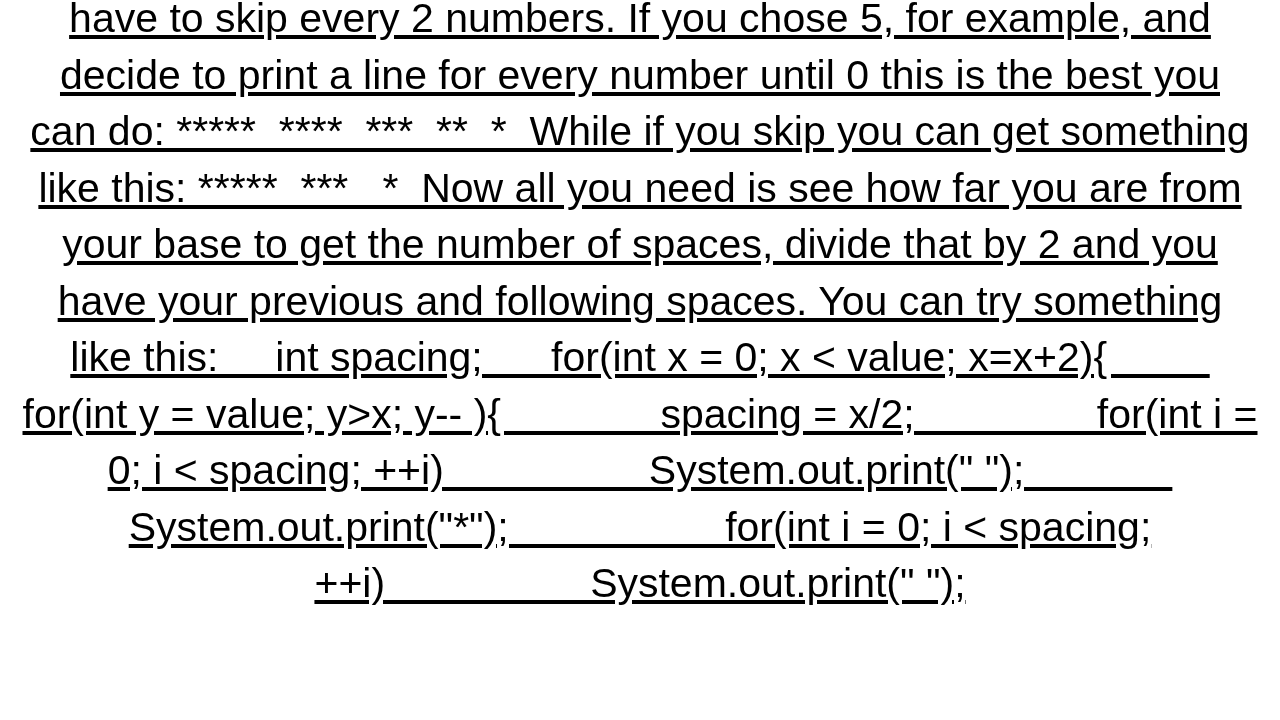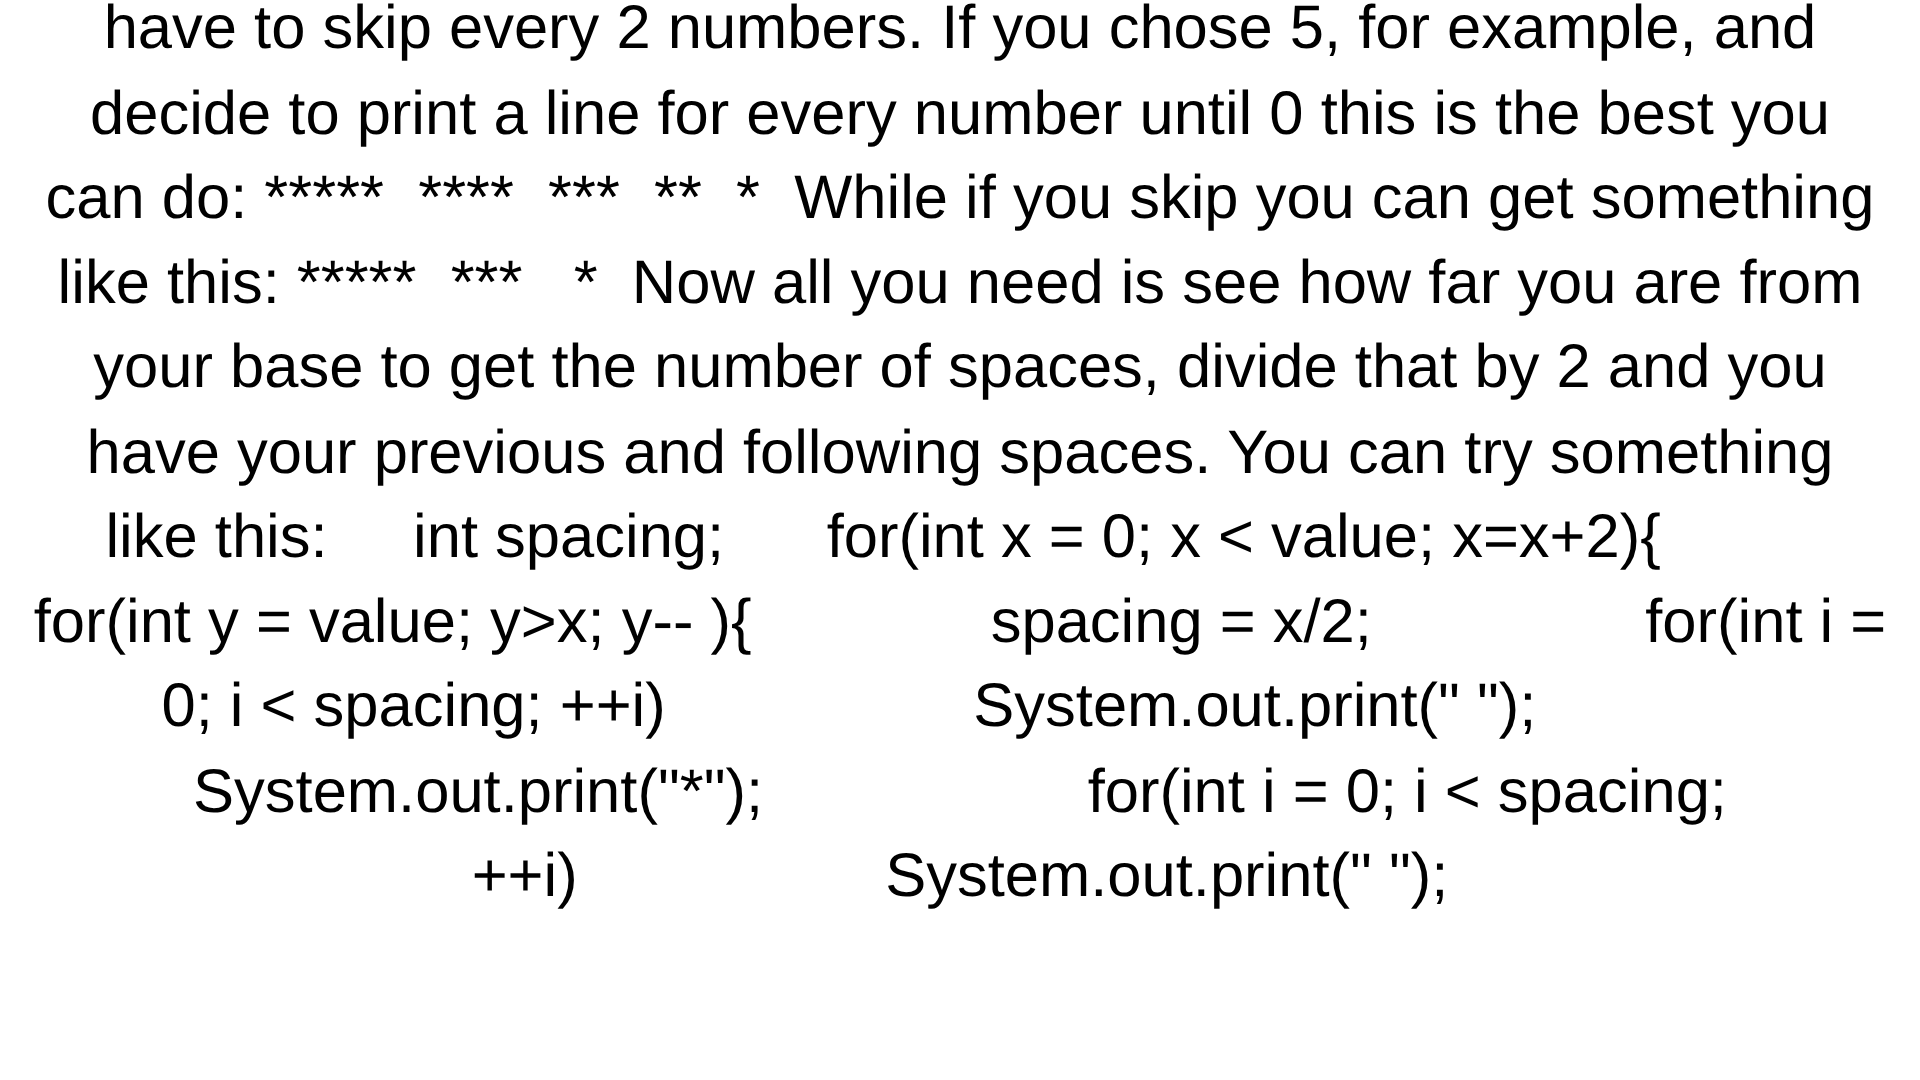--- a/index.html
+++ b/index.html
@@ -12,20 +12,21 @@
     font-family: Arial, Helvetica, sans-serif;
   }
   .page {
     width: 1280px;
     height: 720px;
     box-sizing: border-box;
     padding: 0 22px;
     display: flex;
     flex-direction: column;
     justify-content: flex-start;
+    text-decoration: underline;
   }
   .content {
     text-align: center;
     color: #000000;
     font-size: 41px;
     line-height: 56.5px;
     font-weight: 400;
     letter-spacing: 0px;
     margin-top: -10px;
   }

